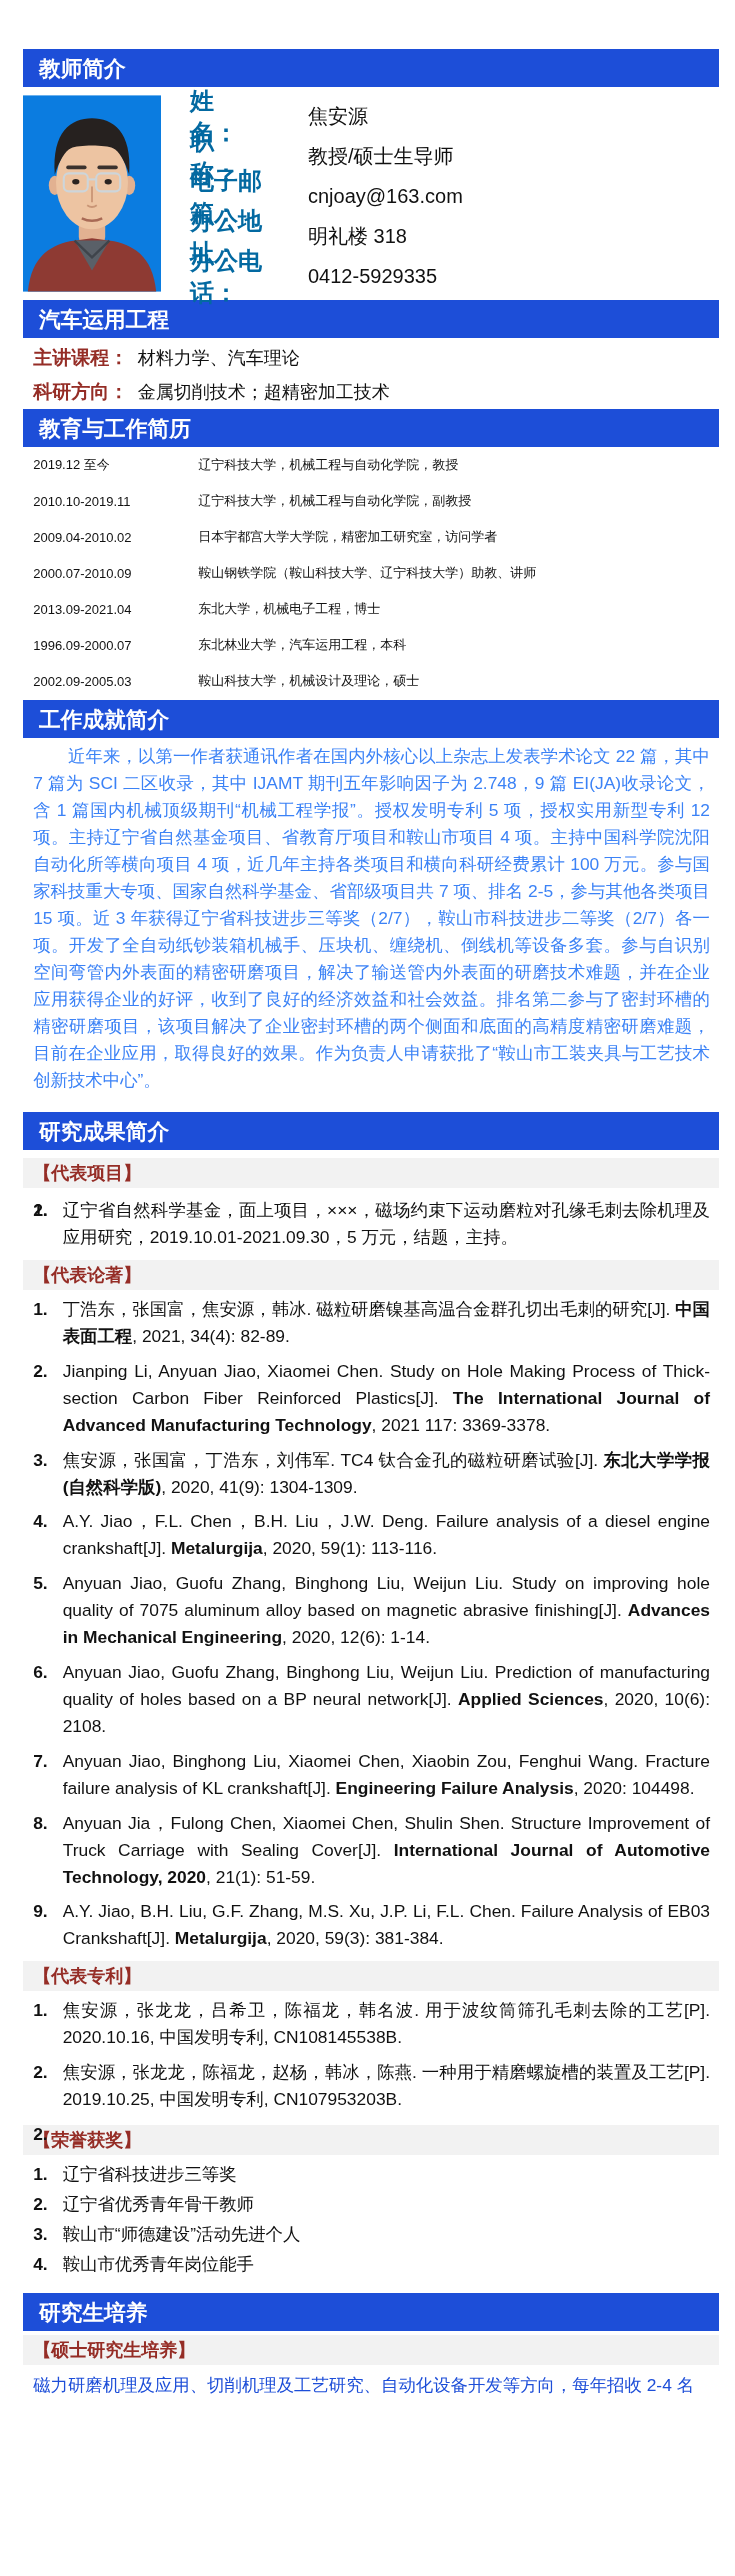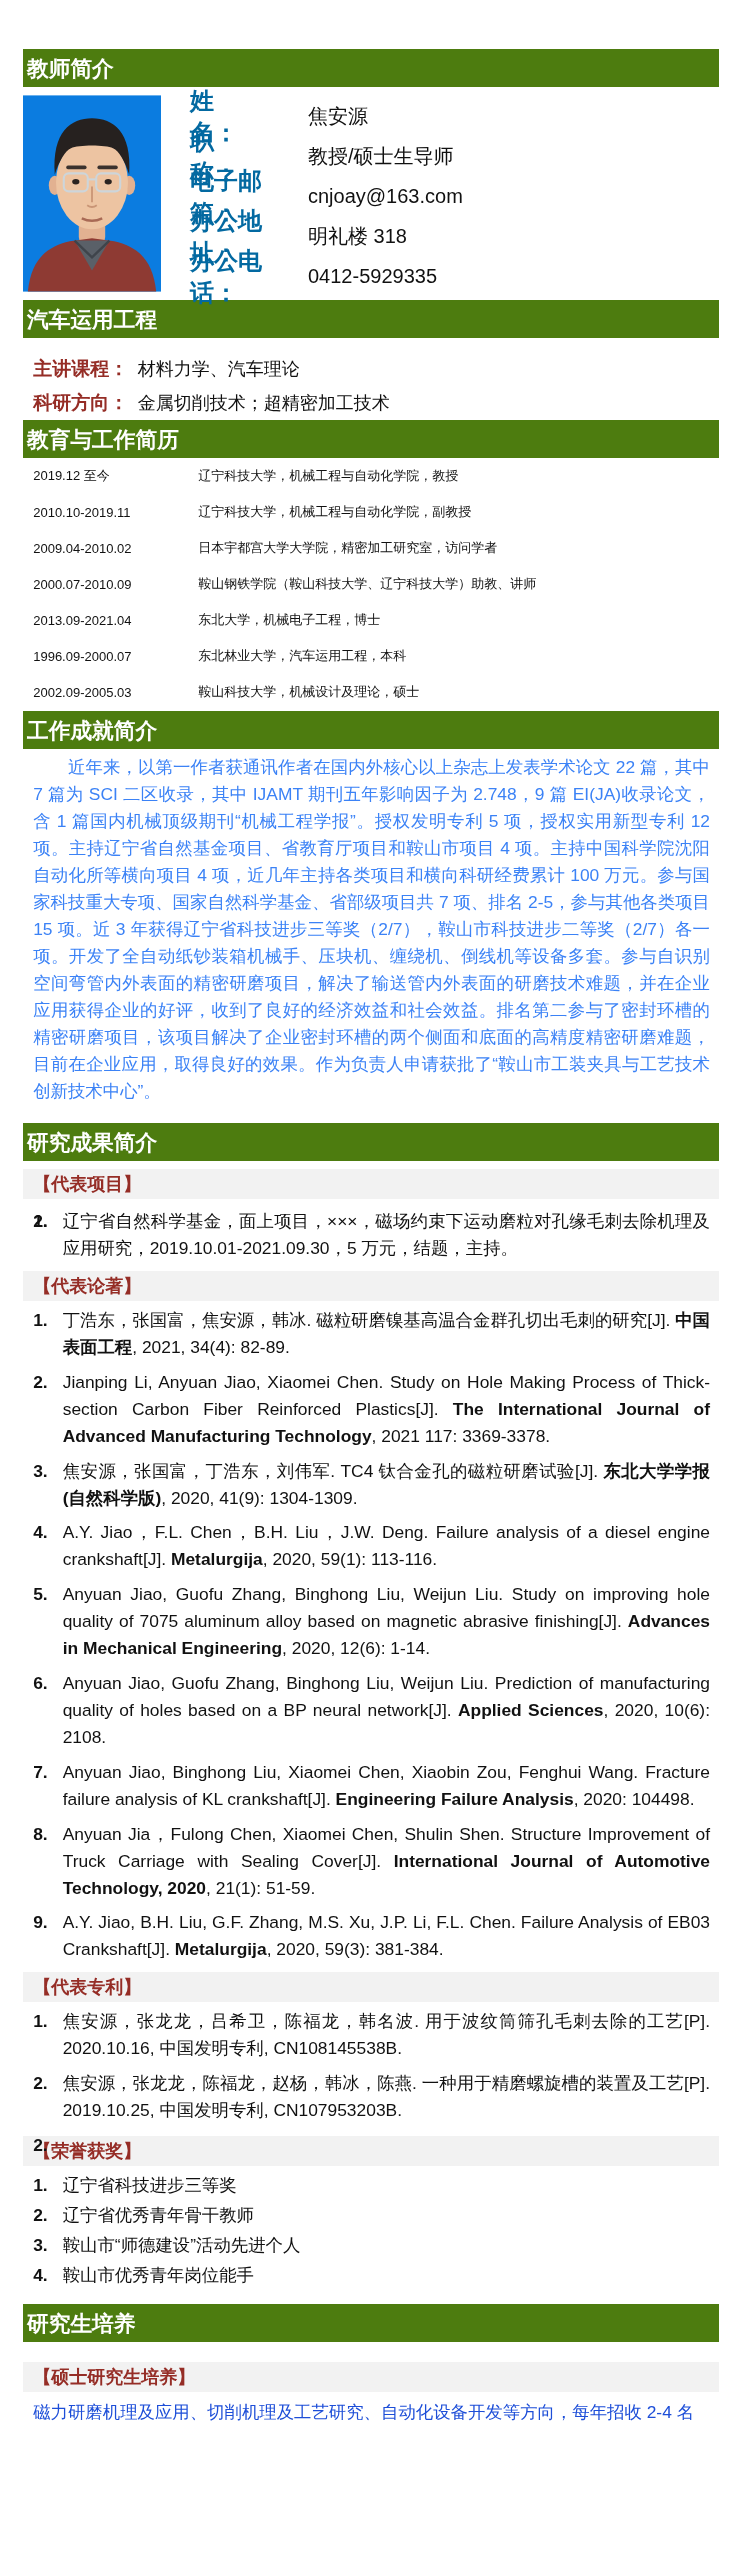--- a/index.html
+++ b/index.html
@@ -2,37 +2,37 @@
 <html lang="zh" style="font-size:9.6px"><head>
 <meta charset="utf-8">
 <style>
   html,body{margin:0;padding:0;background:#ffffff;}
   body{
     width:736px;height:2576px;overflow:hidden;box-sizing:border-box;
     font-family:"Liberation Sans","DejaVu Sans",sans-serif;color:#111;
   }
   .page{width:736px;height:2576px;box-sizing:border-box;padding:49px 17px 0 23px;overflow:hidden;}
   .bar{
-    height:38px;background:#4d7c0f;color:#ffffff;font-size:21.7px;font-weight:700;
-    display:flex;align-items:center;padding-left:4px;box-sizing:border-box;
+    height:38px;background:#1d4ed8;color:#ffffff;font-size:21.7px;font-weight:700;
+    display:flex;align-items:center;padding-left:16px;box-sizing:border-box;
   }
   .band{
     height:30px;background:#F2F2F2;color:#952D26;font-size:18px;font-weight:700;
     display:flex;align-items:center;padding-left:10.2px;box-sizing:border-box;
   }
   
   .intro{display:flex;margin-top:8.4px;}
   .photo{width:138px;height:197px;flex-shrink:0;overflow:hidden;}
   .fields{margin-left:29px;padding-top:1.2px;flex:1;}
   .field-row{height:40px;display:flex;align-items:center;}
   .flabel{color:#0369a1;font-weight:700;font-size:24px;display:inline-block;width:118px;flex-shrink:0;}
   .fvalue{font-size:20px;color:#111;}
   
   .bar-teaching{margin-top:3.6px;}
-  .tr-rows{margin-top:14px;}
+  .tr-rows{margin-top:3px;}
   .tr-row{height:34px;display:flex;align-items:center;padding-left:10.2px;}
   .tr-label{color:#952D26;font-weight:700;font-size:19px;margin-right:9.6px;flex-shrink:0;}
   .tr-value{font-size:18px;}
   
   .bar-education{margin-top:0;}
   .edu-rows{margin-top:0;}
   .edu-row{height:36px;display:flex;align-items:center;padding-left:10.2px;font-size:13px;justify-content:center;}
   .edu-period{width:165px;flex-shrink:0;}
   .edu-detail{flex:1;}
   
@@ -52,21 +52,21 @@
     position:relative;padding-left:29.5px;font-size:17.4px;line-height:27px;
     text-align:justify;margin-bottom:7.8px;
   }
   ul.items.projects li{margin-bottom:9px;}
   ul.items.honors li{margin-bottom:3px;text-align:left;}
   ul.items li:last-child{margin-bottom:0;}
   .num{position:absolute;left:0;top:0;font-weight:700;}
   .jrnl{font-weight:700;}
   
   .bar-graduate{margin-top:15px;}
-  .band-masters{margin-top:20px;}
+  .band-masters{margin-top:4px;}
   .grad{margin:7.2px 9px 0 10.2px;font-size:17.4px;line-height:27px;text-align:justify;color:#1d4ed8;}
 </style>
 </head>
 <body>
 
 <div class="page">
 
   <div class="bar">
     <span>教师简介</span>
   </div>

